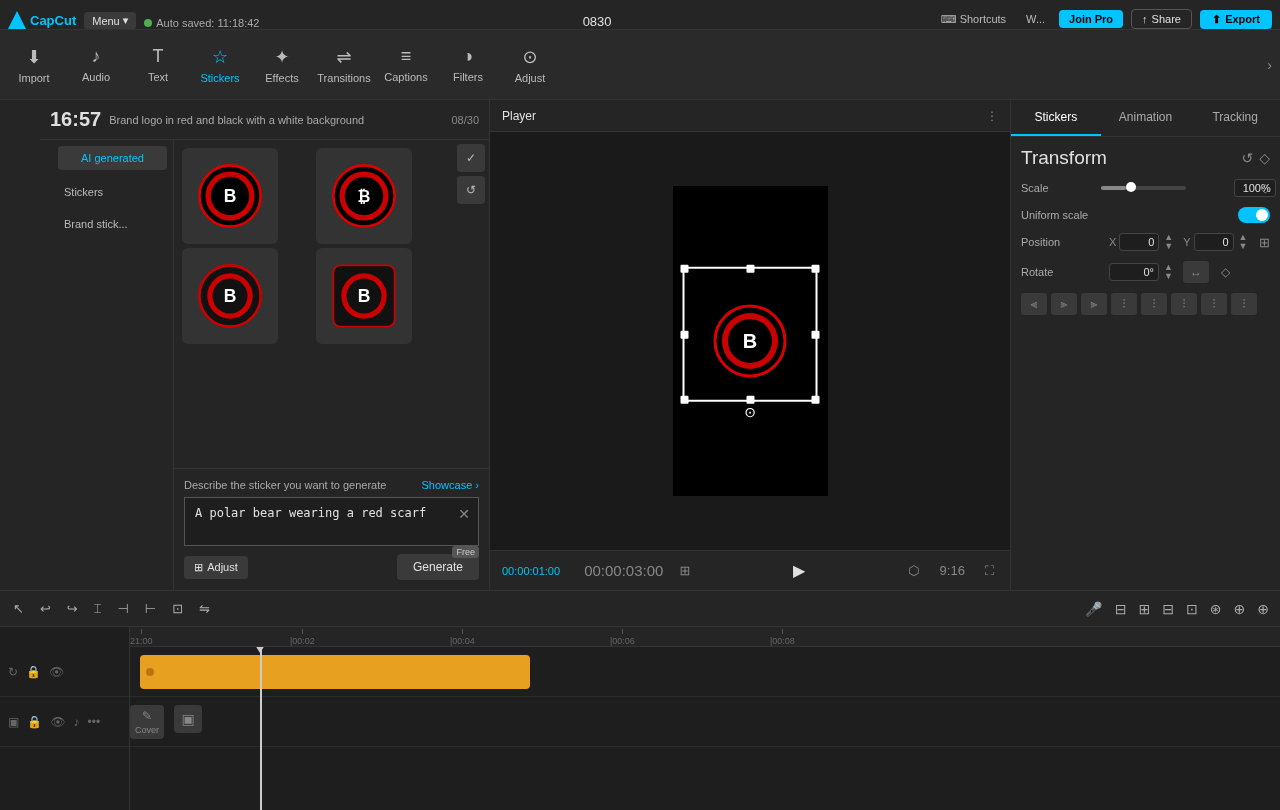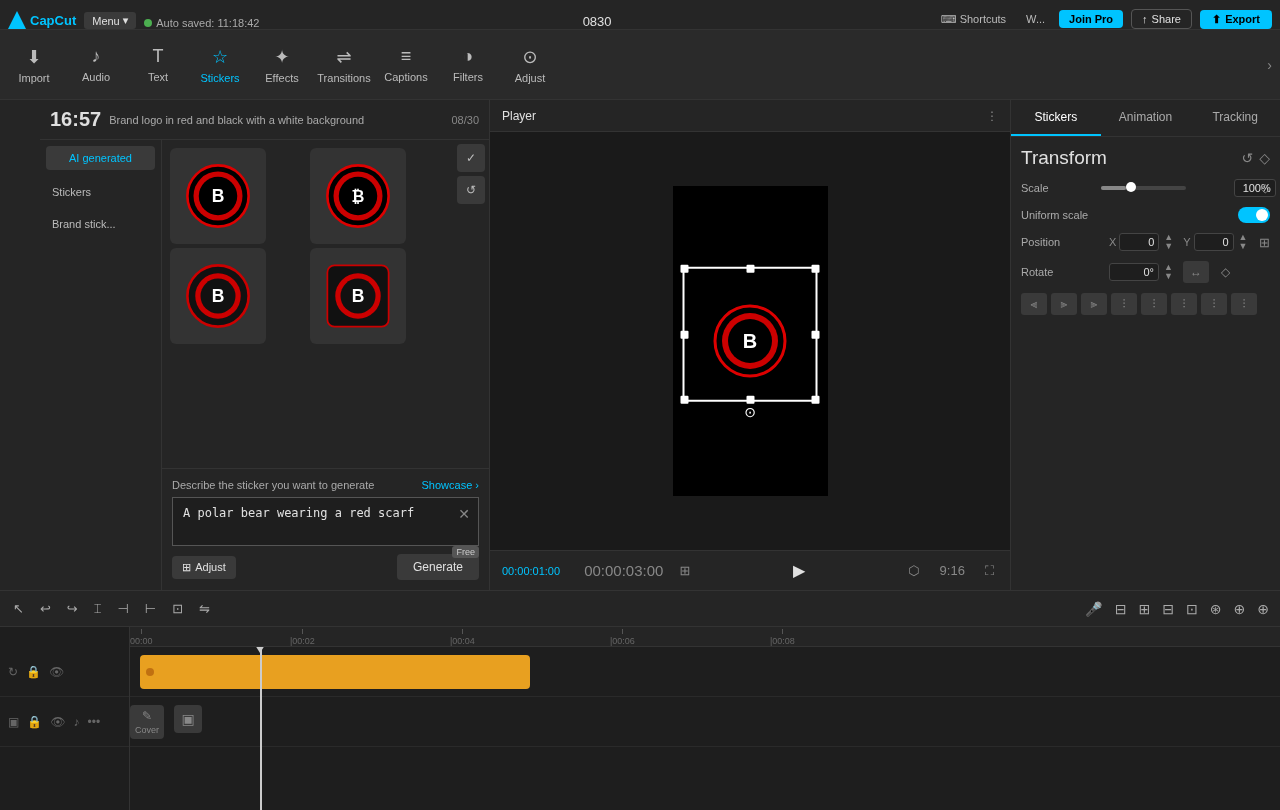--- a/index.html
+++ b/index.html
@@ -30,21 +30,21 @@
     
     .main-area { display: flex; flex: 1; overflow: hidden; }
 
     
     .left-panel { width: 490px; background: #252525; border-right: 1px solid #333; display: flex; flex-direction: column; flex-shrink: 0; overflow: hidden; padding-left: 40px; }
     .left-panel-top { padding: 8px 10px; border-bottom: 1px solid #333; display: flex; align-items: center; gap: 8px; }
     .time-display { font-size: 20px; font-weight: bold; color: #e0e0e0; }
     .description { font-size: 11px; color: #aaa; flex: 1; }
     .page-num { font-size: 11px; color: #888; }
 
-    .sticker-tabs { display: flex; flex-direction: column; width: 122px; flex-shrink: 0; border-right: 1px solid #333; }
+    .sticker-tabs { display: flex; flex-direction: column; width: 122px; flex-shrink: 0; border-right: 1px solid #333; margin-left: 12px; }
     .sticker-tab { padding: 8px 10px; cursor: pointer; color: #bbb; font-size: 11px; border-radius: 4px; margin: 2px; }
     .ai-gen-btn { background: #3a3a3a; border: none; color: #00c4ff; padding: 6px 10px; border-radius: 4px; cursor: pointer; font-size: 11px; margin: 6px; font-weight: 500; }
 
     .sticker-content { flex: 1; display: flex; flex-direction: column; overflow: hidden; }
     .sticker-body { display: flex; flex: 1; overflow: hidden; }
     .sticker-grid-area { flex: 1; padding: 8px; overflow-y: auto; }
     .sticker-grid { display: grid; grid-template-columns: 1fr 1fr; gap: 4px; }
     .sticker-cell { width: 96px; height: 96px; background: #333; border-radius: 6px; display: flex; align-items: center; justify-content: center; cursor: pointer; position: relative; overflow: hidden; }
     .sticker-svg { width: 70px; height: 70px; }
 
@@ -500,21 +500,21 @@
         <span class="track-ctrl-icon">👁</span>
         <span class="track-ctrl-icon">♪</span>
         <span class="track-ctrl-icon">•••</span>
       </div>
     </div>
 
     <div class="timeline-ruler">
       <div class="ruler">
         <div class="ruler-mark" style="left:0px">
           <div class="ruler-line"></div>
-          <span>00:00</span>
+          <span>21:00</span>
         </div>
         <div class="ruler-mark" style="left:160px">
           <div class="ruler-line"></div>
           <span>|00:02</span>
         </div>
         <div class="ruler-mark" style="left:320px">
           <div class="ruler-line"></div>
           <span>|00:04</span>
         </div>
         <div class="ruler-mark" style="left:480px">

